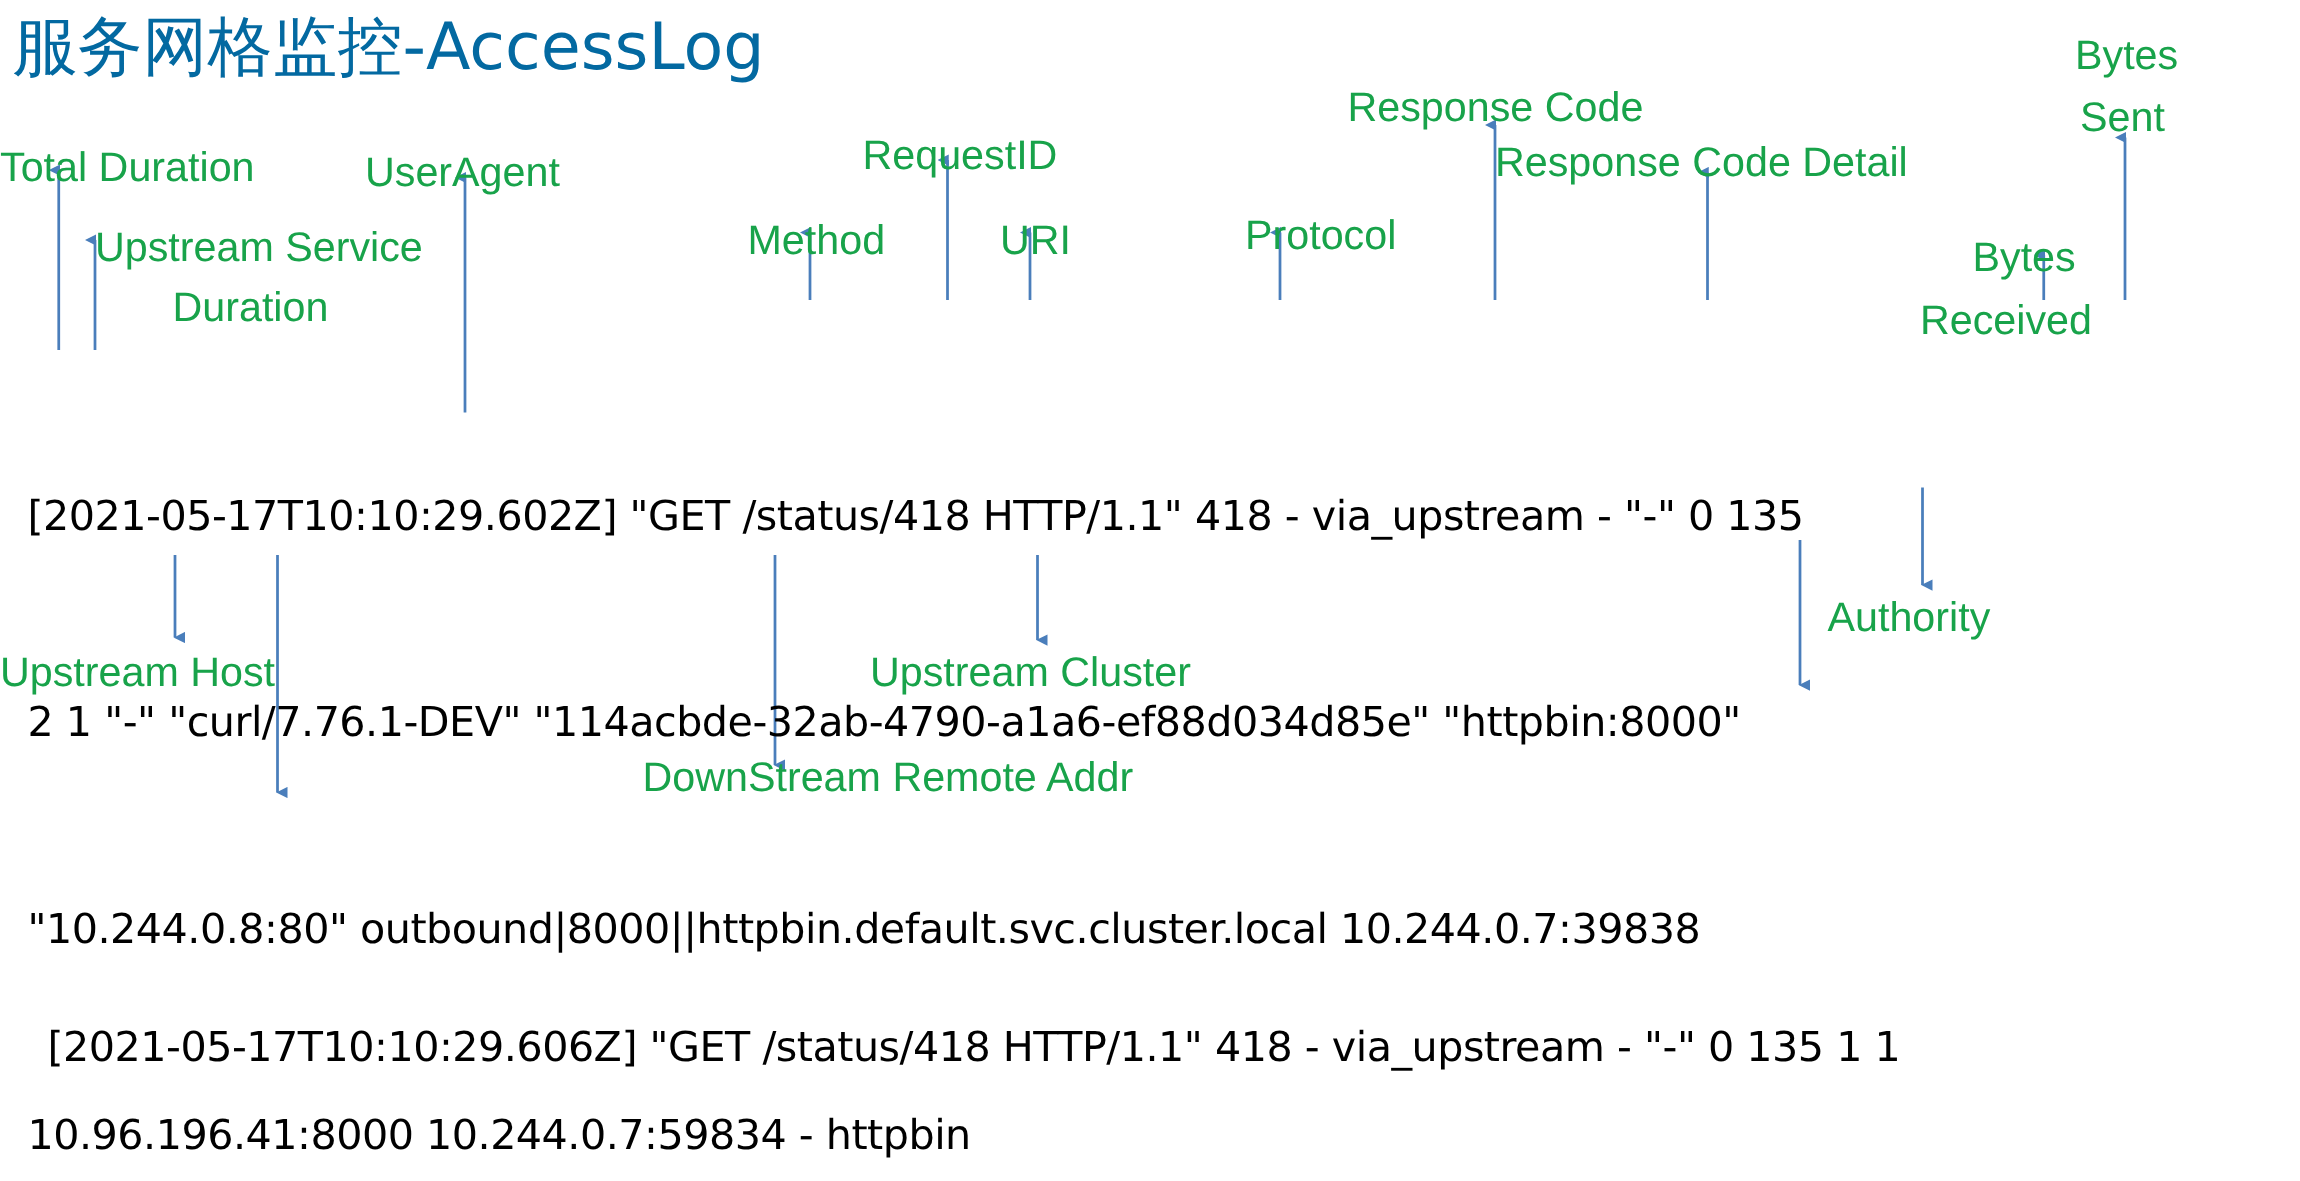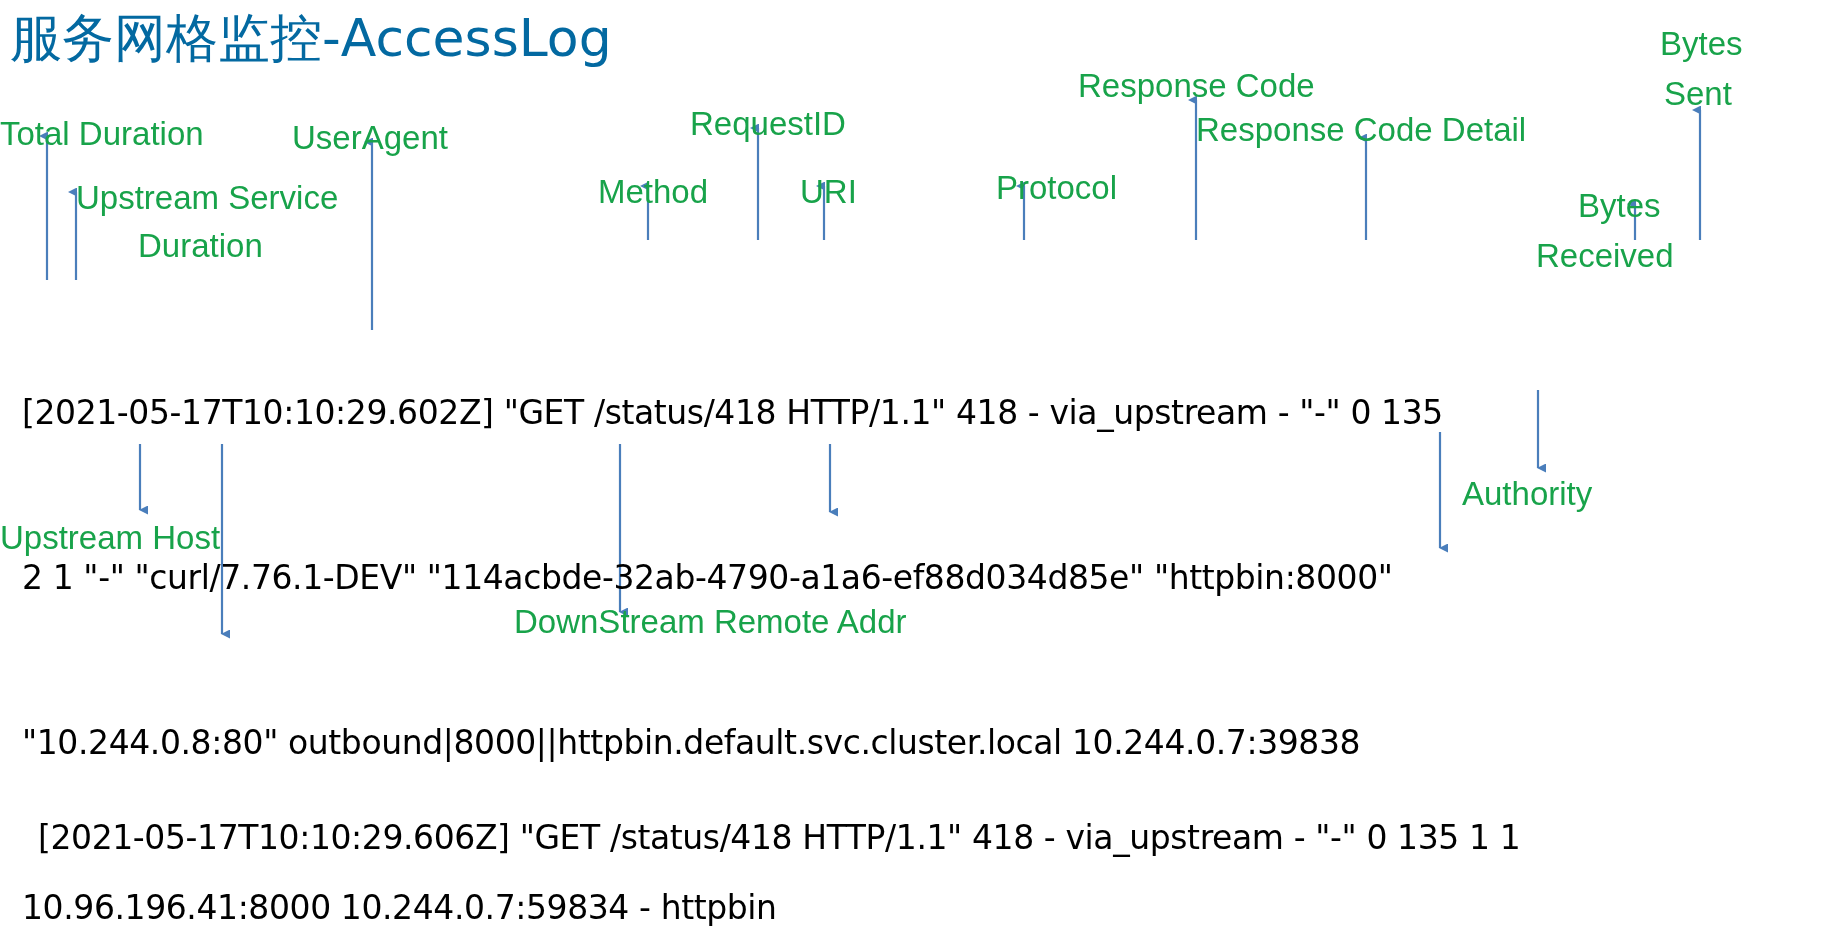--- a/index.html
+++ b/index.html
@@ -124,20 +124,21 @@
   <div class="anno" style="left:958px; top:172px;margin-left:38px;">Protocol</div>
   <div class="anno" style="left:1078px;top:70px;">Response Code</div>
   <div class="anno" style="left:1196px;top:114px;">Response Code Detail</div>
   <div class="anno" style="left:1578px;top:190px;">Bytes</div>
   <div class="anno" style="left:1536px;top:240px;">Received</div>
   <div class="anno" style="left:1660px;top:28px;">Bytes</div>
   <div class="anno" style="left:1664px;top:78px;">Sent</div>
   <div class="anno" style="left:1462px;top:478px;">Authority</div>
   <div class="anno" style="left:0px;   top:522px;">Upstream Host</div>
   <div class="anno" style="left:478px; top:606px;margin-left:36px;">DownStream Remote Addr</div>
+  <div class="anno" style="left:696px; top:522px;">Upstream Cluster</div>
 
   <div class="logblock" id="log-block-1">
     <span class="logline">[2021-05-17T10:10:29.602Z] "GET /status/418 HTTP/1.1" 418 - via_upstream - "-" 0 135</span>
     <span class="logline">2 1 "-" "curl/7.76.1-DEV" "114acbde-32ab-4790-a1a6-ef88d034d85e" "httpbin:8000"</span>
     <span class="logline">"10.244.0.8:80" outbound|8000||httpbin.default.svc.cluster.local 10.244.0.7:39838</span>
     <span class="logline">10.96.196.41:8000 10.244.0.7:59834 - httpbin</span>
   </div>
 
   <div class="logblock" id="log-block-2">
     <span class="logline">[2021-05-17T10:10:29.606Z] "GET /status/418 HTTP/1.1" 418 - via_upstream - "-" 0 135 1 1</span>

